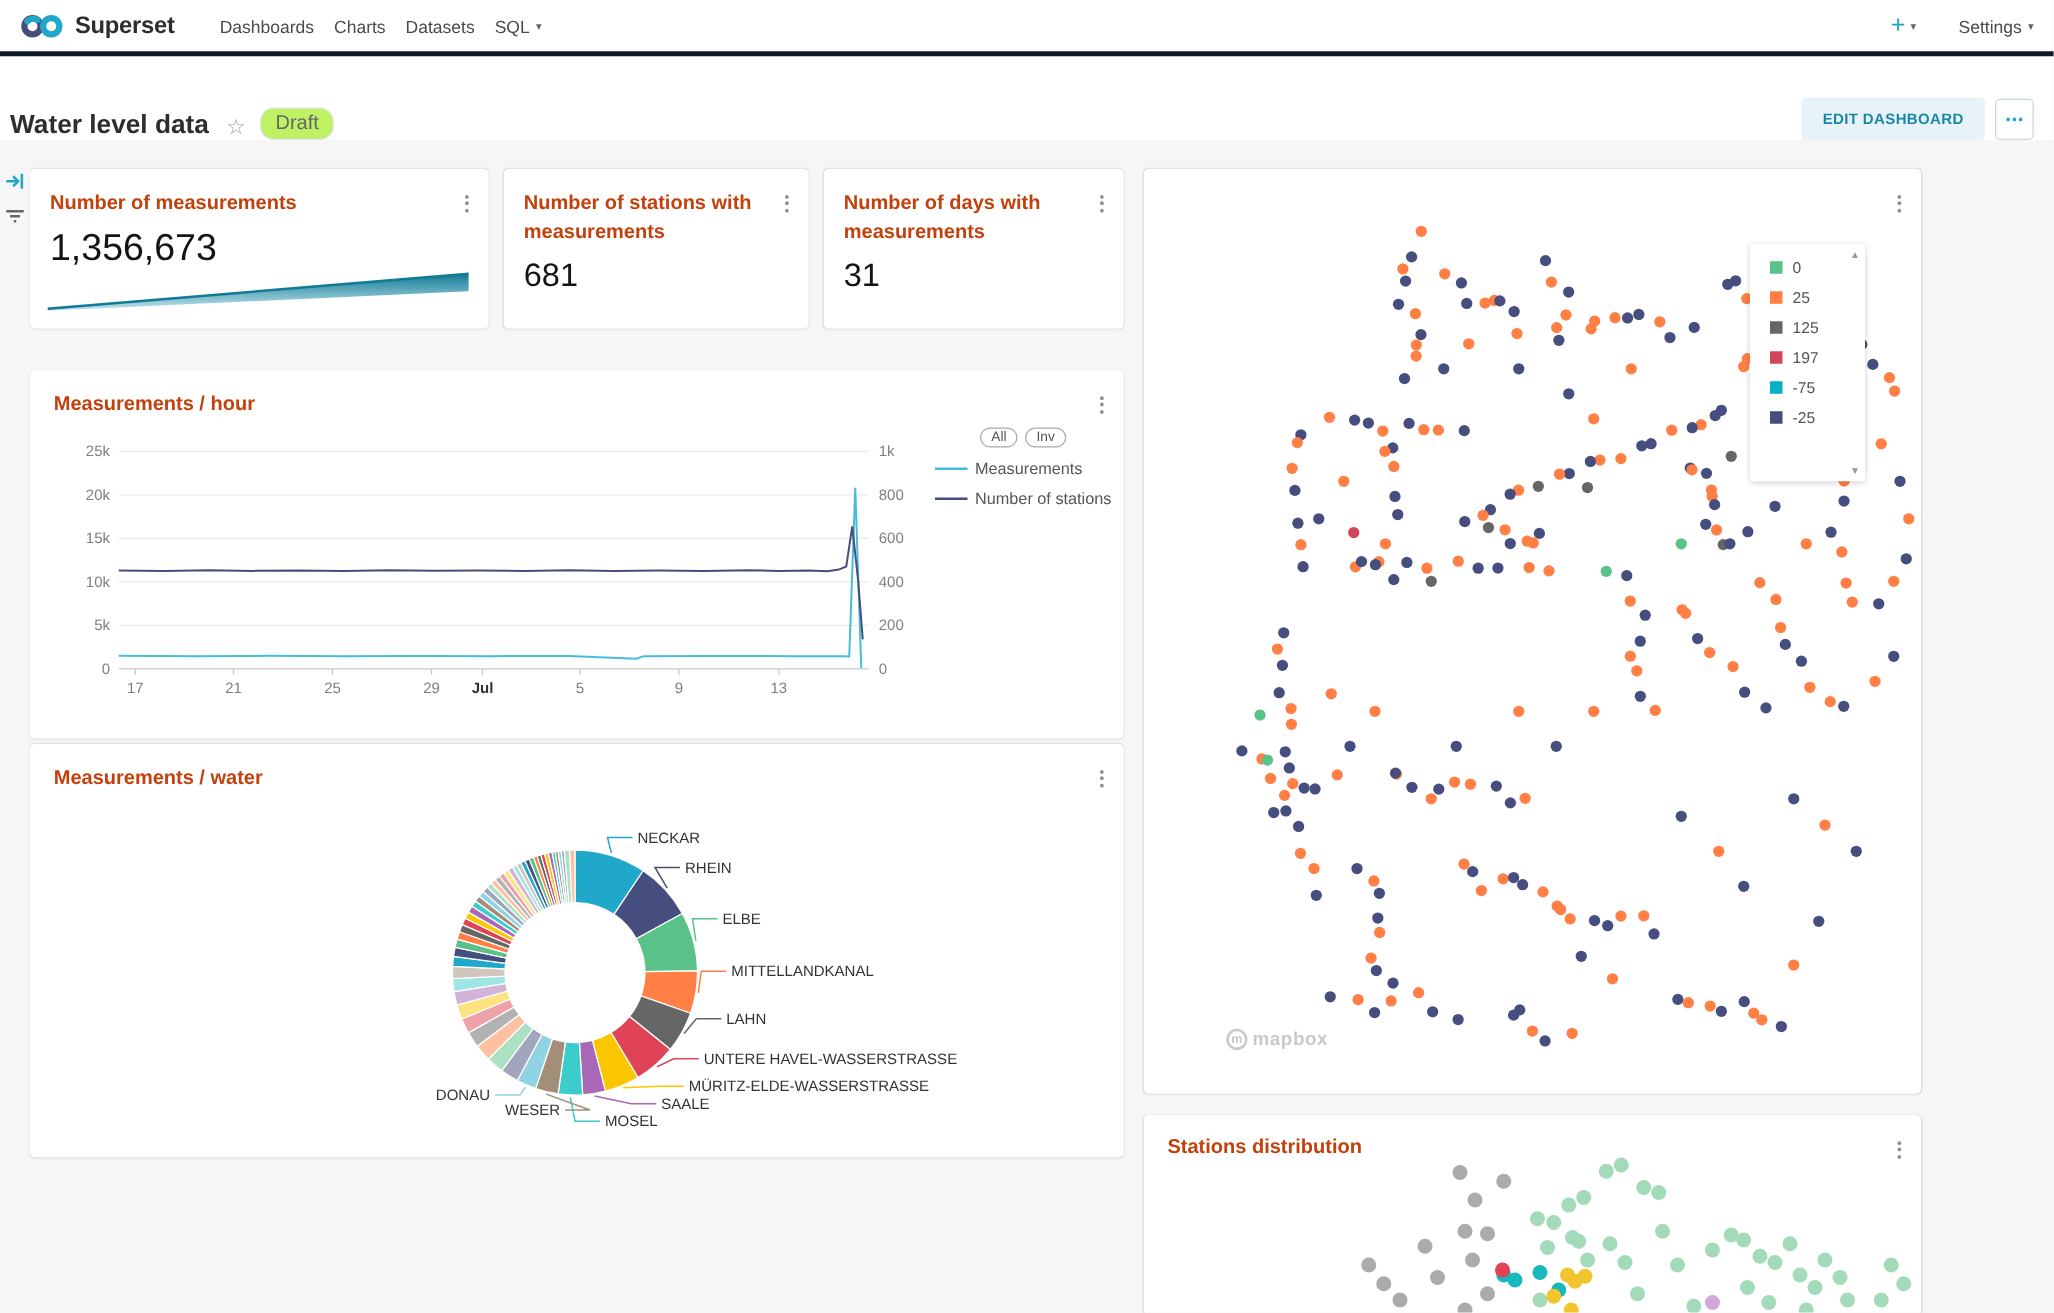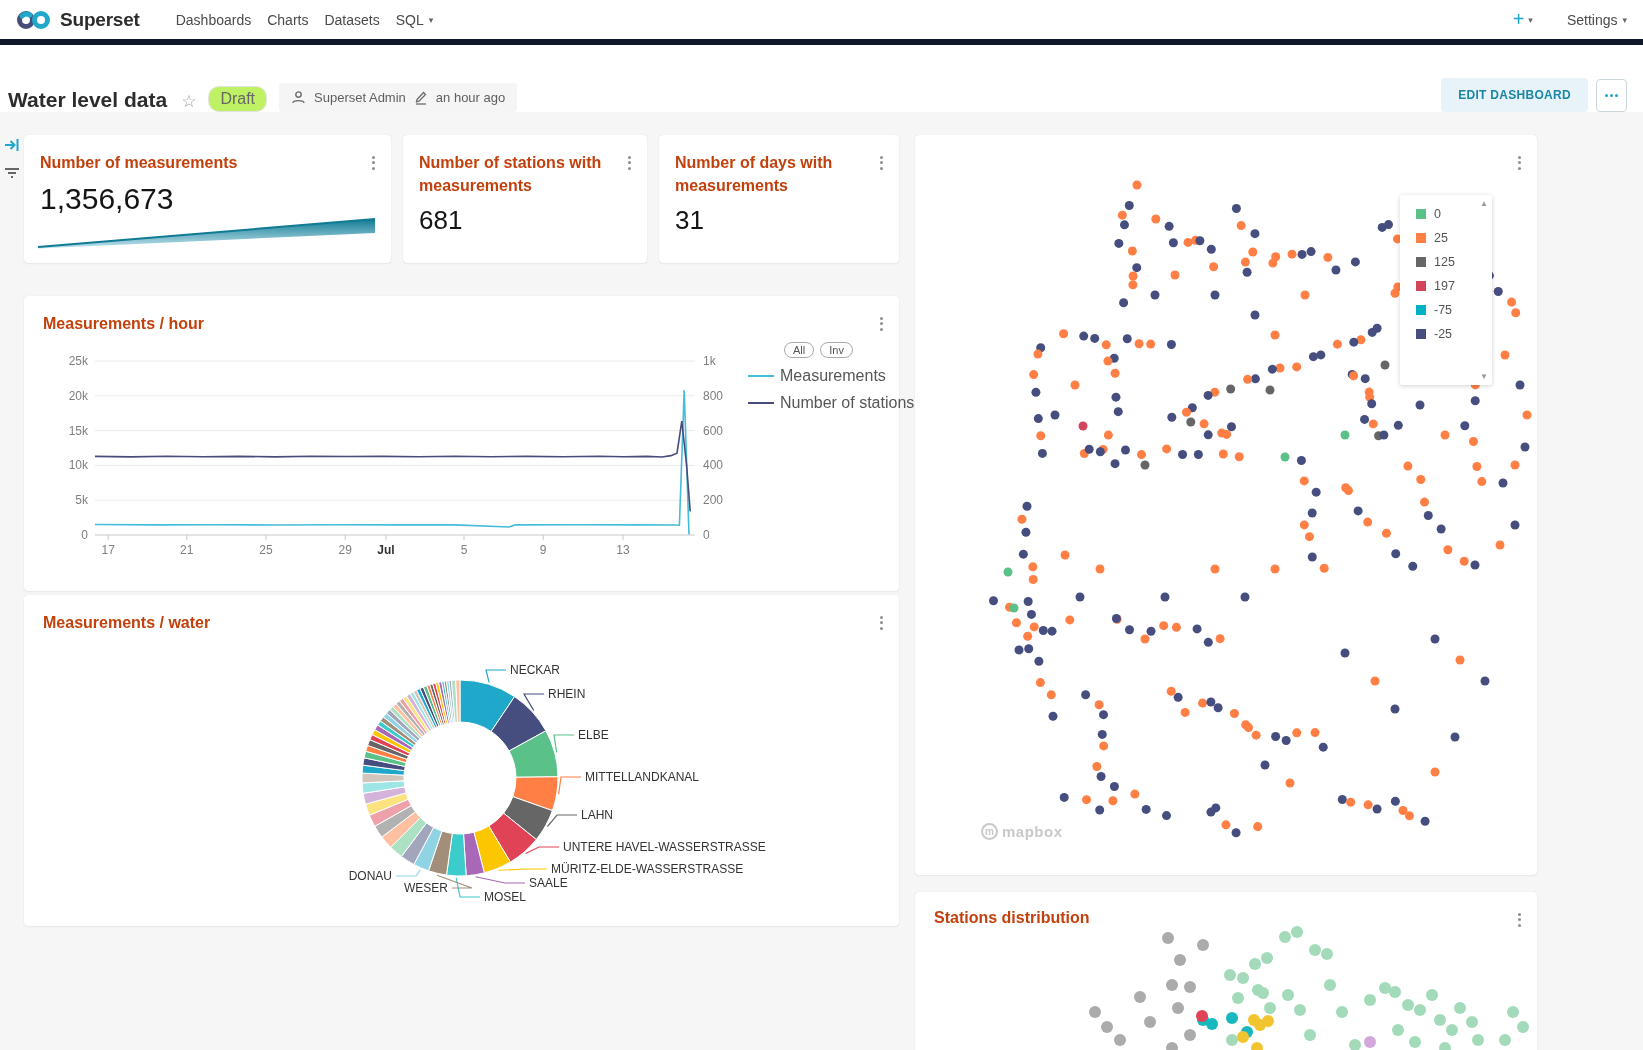--- a/index.html
+++ b/index.html
@@ -1,21 +1,21 @@
 <!DOCTYPE html>
 <html><head>
 <meta charset="utf-8">
 <style>
   * { margin:0; padding:0; box-sizing:border-box; }
   html,body { width:1643px; height:1050px; overflow:hidden; }
   body { font-family:"Liberation Sans", sans-serif; background:#f6f6f6; position:relative; color:#333; }
 
   
   .chrome { position:absolute; left:0; top:0; width:1643px; height:112px; background:#fff; }
-  .navbar { height:45px; display:flex; align-items:center; padding:0 16px; border-bottom:6px solid #0f172a; }
+  .navbar { height:45px; display:flex; align-items:center; padding:0 16px; border-bottom:4px solid #0f172a; }
   .brand { display:flex; align-items:center; gap:8px; margin-right:28px; cursor:pointer; }
   .brand-name { font-size:19px; font-weight:700; color:#2d2d2d; letter-spacing:-0.2px; }
   .nav-item { font-size:14px; color:#4a4a4a; margin:0 8px; cursor:pointer; display:flex; align-items:center; gap:5px; }
   .nav-right { margin-left:auto; display:flex; align-items:center; gap:34px; }
   .plus-btn { color:#20a7c9; font-size:20px; font-weight:400; display:flex; align-items:center; gap:4px; cursor:pointer; }
   .caret { font-size:9px; color:#666; }
   .settings { font-size:14px; color:#4a4a4a; display:flex; align-items:center; gap:5px; cursor:pointer; }
 
   .dash-header { height:67px; display:flex; align-items:flex-end; padding:0 16px 0 8px; }
   .dash-title { font-size:21px; font-weight:700; color:#2d2d2d; margin-right:14px; }
@@ -48,21 +48,21 @@
   #spark-svg { position:absolute; left:14px; bottom:10px; }
 
   #card-hourly { left:24px; top:296px; width:875px; height:295px; }
   #card-hourly .card-title { position:absolute; left:19px; top:16px; }
   #line-svg { position:absolute; left:0; top:0; }
   .hl-legend { position:absolute; left:724px; top:46px; width:145px; }
   .hl-pills { display:flex; gap:6px; justify-content:flex-start; margin-left:36px; }
   .pill { font-size:11px; color:#555; border:1px solid #a9a9a9; border-radius:10px; padding:1px 8px; background:#fff; cursor:pointer; }
   .hl-entry { display:flex; align-items:center; gap:6px; margin-top:9px; cursor:pointer; }
   .hl-swatch { width:26px; height:2px; flex:none; }
-  .hl-label { font-size:16px; color:#565656; white-space:nowrap; }
+  .hl-label { font-size:13px; color:#565656; white-space:nowrap; }
 
   #card-water { left:24px; top:595px; width:875px; height:331px; }
   #card-water .card-title { position:absolute; left:19px; top:16px; }
   #pie-svg { position:absolute; left:0; top:0; }
 
   #card-map { left:915px; top:135px; width:622px; height:740px; overflow:hidden; }
   #card-map .card-title { position:absolute; left:19px; top:18px; }
   #map-svg { position:absolute; left:0; top:0; }
   .map-legend { position:absolute; left:485px; top:60px; width:92px; height:190px; background:#fff; border-radius:2px;
                 box-shadow:0 1px 5px rgba(0,0,0,.18); padding:12px 14px 8px 16px; }
@@ -109,36 +109,20 @@
         <span>Settings</span>
         <span class="caret">▾</span>
       </span>
     </div>
   </div>
 
   <div class="dash-header">
     <span class="dash-title">Water level data</span>
     <span class="star">☆</span>
     <span class="draft-pill">Draft</span>
-    <span class="owner-chip">
-      <span class="chip-ico">
-        <svg width="15" height="15" viewBox="0 0 15 15">
-            <circle cx="7.5" cy="4.6" r="2.7" fill="none" stroke="#6b6b6b" stroke-width="1.4"></circle>
-            <path d="M 2 13 C 2 9.8 13 9.8 13 13" fill="none" stroke="#6b6b6b" stroke-width="1.4"></path>
-          </svg>
-      </span>
-      <span>Superset Admin</span>
-      <span class="chip-ico">
-        <svg width="14" height="15" viewBox="0 0 14 15">
-            <path d="M 3 9.5 L 9.5 2.5 L 11.5 4.5 L 5 11.2 L 2.5 11.8 Z" fill="none" stroke="#6b6b6b" stroke-width="1.3"></path>
-            <line x1="2" y1="14" x2="12" y2="14" stroke="#6b6b6b" stroke-width="1.3"></line>
-          </svg>
-      </span>
-      <span>an hour ago</span>
-    </span>
     <div class="hdr-right">
       <button class="edit-btn">EDIT DASHBOARD</button>
       <div class="more-btn">
           <i></i>
           <i></i>
           <i></i>
         </div>
     </div>
   </div>
 </div>

